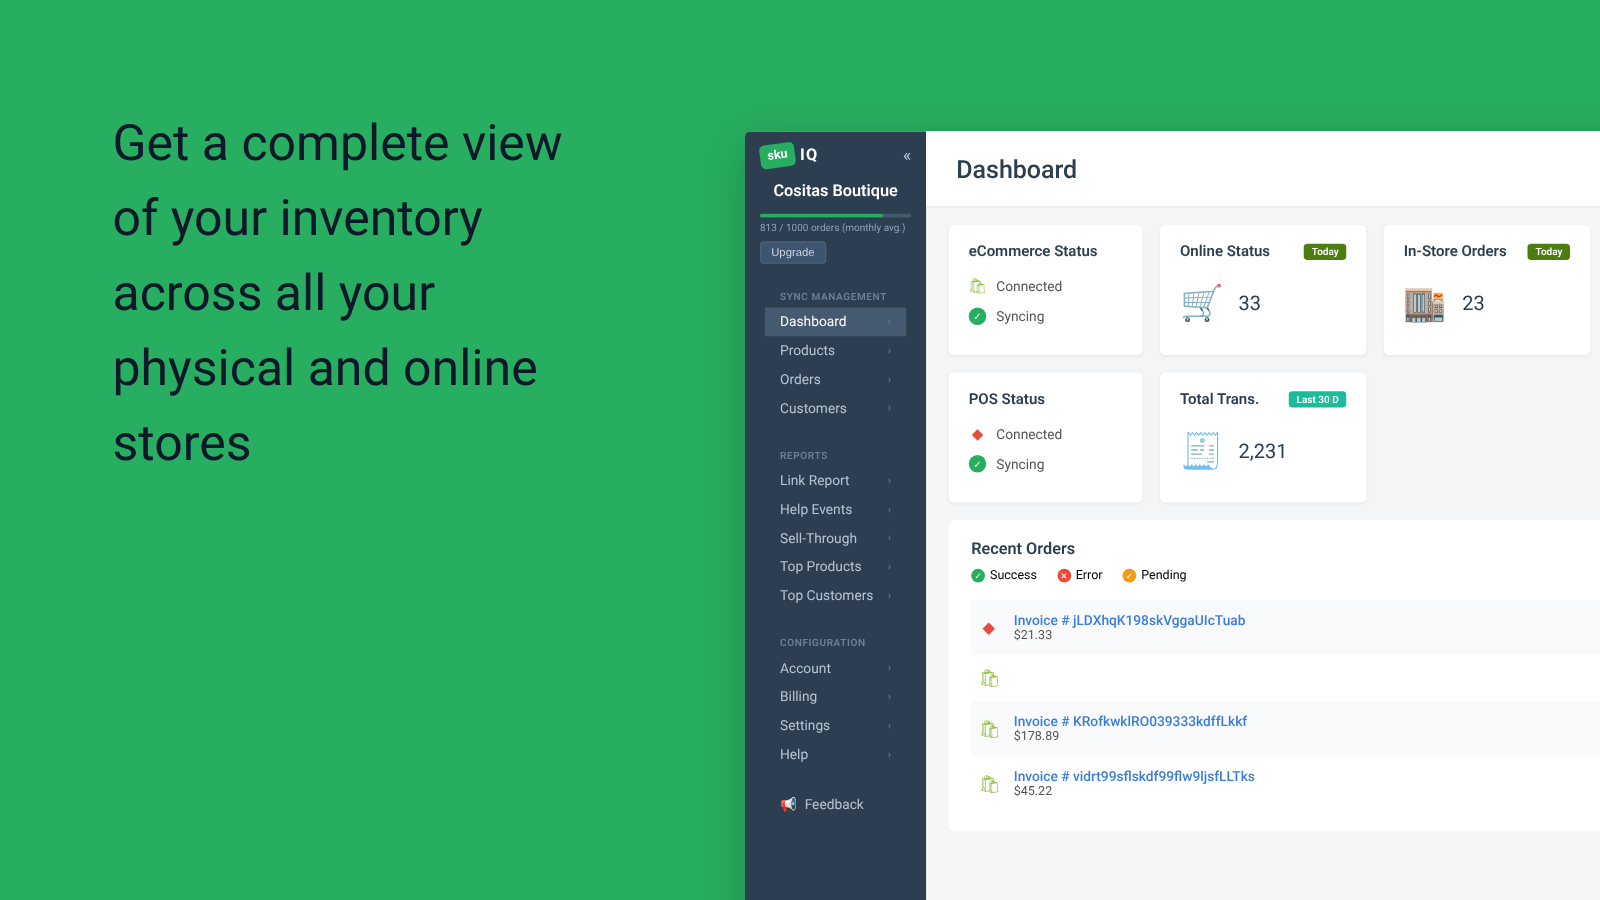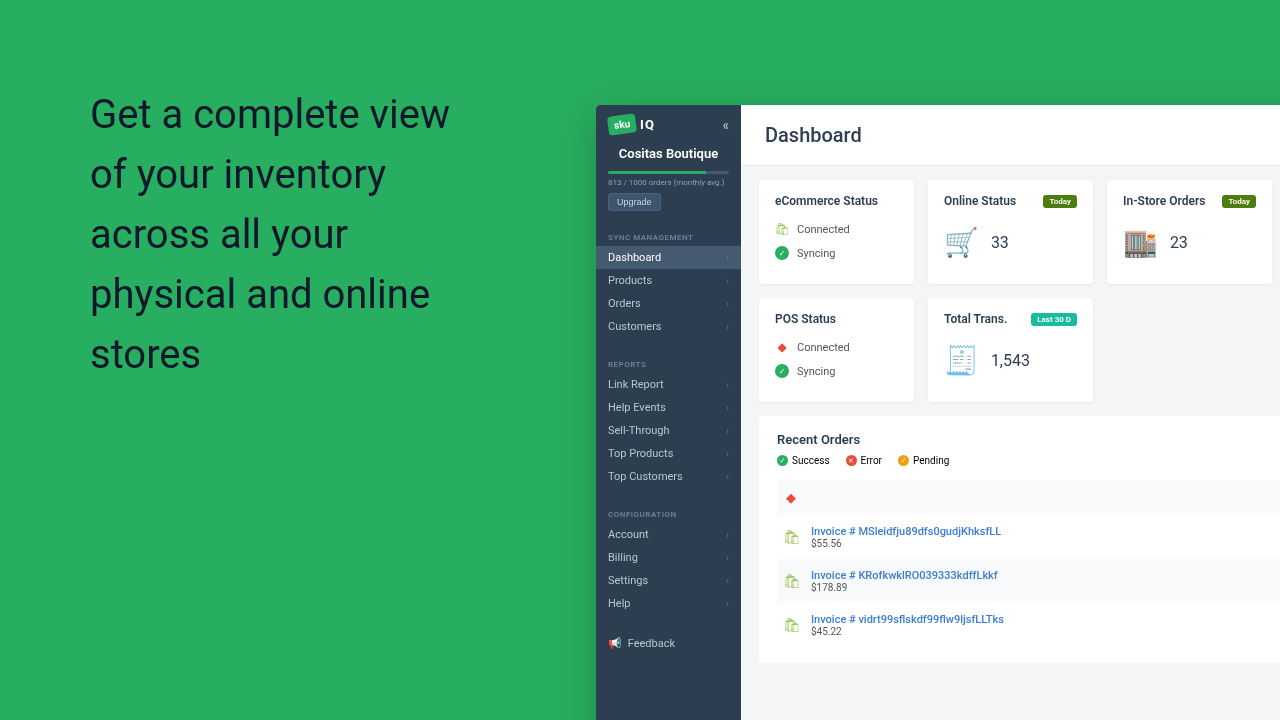--- a/index.html
+++ b/index.html
@@ -11,21 +11,21 @@
 .logo-row { display: flex; align-items: center; justify-content: space-between; margin-bottom: 12px; }
 .logo { display: flex; align-items: center; gap: 4px; }
 .logo-badge { background: #27ae60; color: #fff; font-size: 10px; font-weight: 700; padding: 4px 6px; border-radius: 4px; transform: rotate(-8deg); }
 .logo-iq { color: #fff; font-size: 13px; font-weight: 700; letter-spacing: 1px; }
 .collapse { color: #b8c5d3; font-size: 14px; cursor: pointer; }
 .store-name { color: #fff; font-size: 13px; font-weight: 600; margin-bottom: 10px; text-align: center; }
 .usage-bar { height: 3px; background: #455a70; border-radius: 2px; margin-bottom: 4px; overflow: hidden; }
 .usage-fill { height: 100%; background: #27ae60; }
 .usage-text { font-size: 8px; color: #8fa3b8; margin-bottom: 6px; }
 .upgrade { background: #3d556e; color: #cbd5e0; border: 1px solid #4a637c; padding: 3px 8px; font-size: 9px; border-radius: 3px; cursor: pointer; }
-.nav-section { padding: 8px 0; }
+.nav-section { padding: 8px 16px; }
 .nav-heading { font-size: 8px; color: #6b8299; text-transform: uppercase; letter-spacing: 0.5px; padding: 6px 12px 4px; font-weight: 600; }
 .nav-item { display: flex; justify-content: space-between; align-items: center; padding: 5px 12px; cursor: pointer; font-size: 11px; }
 .nav-item.active { background: #455a70; color: #fff; }
 .chev { font-size: 9px; color: #6b8299; }
 .feedback-row { display: flex; align-items: center; gap: 6px; padding: 6px 12px; font-size: 11px; cursor: pointer; }
 .main { flex: 1; background: #f4f5f7; overflow: hidden; }
 .main-header { background: #fff; padding: 18px 24px; border-bottom: 1px solid #e5e8ec; }
 .main-title { font-size: 20px; color: #2c3e50; font-weight: 500; }
 .cards { display: flex; gap: 14px; padding: 14px 18px; flex-wrap: wrap; }
 .card { background: #fff; border-radius: 4px; padding: 14px 16px; box-shadow: 0 1px 3px rgba(0,0,0,0.05); }
@@ -216,21 +216,21 @@
       </div>
 
 
       <div class="card metric-card">
         <div class="card-title-row">
           <span class="card-title">Total Trans.</span>
           <span class="badge badge-teal">Last 30 D</span>
         </div>
         <div class="metric-body">
           <span class="metric-icon">🧾</span>
-          <span class="metric-value">1,543</span>
+          <span class="metric-value">2,231</span>
         </div>
       </div>
     </div>
 
     <div class="recent">
       <div class="recent-title">Recent Orders</div>
       <div class="legend">
         <span class="leg">
             <span class="dot dot-green">✓</span>
             <span>Success</span>
@@ -240,24 +240,24 @@
             <span>Error</span>
           </span>
         <span class="leg">
             <span class="dot dot-amber">✓</span>
             <span>Pending</span>
           </span>
       </div>
       <div id="orders-list">
           <div class="order-row alt">
             <span class="order-icon ls">◆</span>
+            <div class="order-info"><a href="#">Invoice # jLDXhqK198skVggaUIcTuab</a><div class="order-price">$21.33</div></div>
           </div>
           <div class="order-row">
             <span class="order-icon shop">🛍</span>
-            <div class="order-info"><a href="#">Invoice # MSleidfju89dfs0gudjKhksfLL</a><div class="order-price">$55.56</div></div>
           </div>
           <div class="order-row alt">
             <span class="order-icon shop">🛍</span>
             <div class="order-info"><a href="#">Invoice # KRofkwklRO039333kdffLkkf</a><div class="order-price">$178.89</div></div>
           </div>
           <div class="order-row">
             <span class="order-icon shop">🛍</span>
             <div class="order-info"><a href="#">Invoice # vidrt99sflskdf99flw9ljsfLLTks</a><div class="order-price">$45.22</div></div>
           </div>
         </div>

